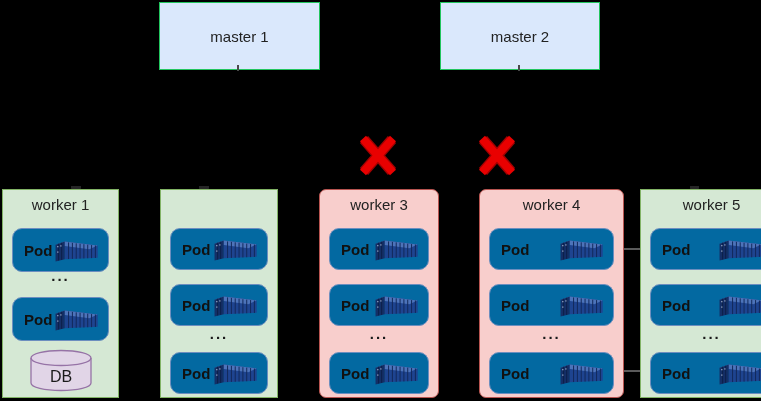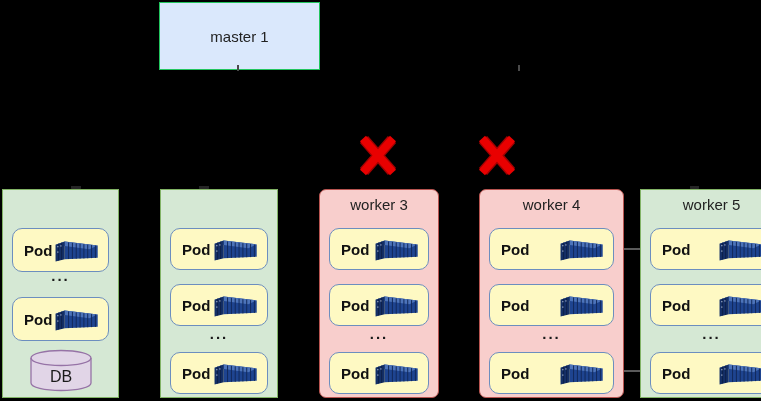--- a/index.html
+++ b/index.html
@@ -19,21 +19,21 @@
   .w-healthy{background:#d5e8d4;border-color:#82b366;}
   .w-failed{background:#f8cecc;border-color:#b85450;border-radius:7px;}
   .w1{left:2px;width:115px;}
   .w2{left:160px;width:116px;}
   .w3{left:319px;width:118px;}
   .w4{left:479px;width:118px;padding-left:25px;}
   .w5{left:640px;width:117px;padding-left:24px;}
   .worker-label{position:absolute;top:6px;left:0;right:0;text-align:center;font-size:15px;color:#222;}
   
   .pod{
-    position:absolute;left:9px;right:9px;height:42px;background:#fef9c3;border:1px solid #6c8ebf;
+    position:absolute;left:9px;right:9px;height:42px;background:#0369a1;border:1px solid #6c8ebf;
     border-radius:10px;display:flex;align-items:center;justify-content:space-between;
     padding:0 8px 0 11px;box-sizing:border-box;
   }
   .pod-tall{height:44px;}
   .pod-label{font-weight:bold;font-size:15px;color:#111;}
   .cont-icon{width:46px;height:28px;display:block;}
   .dots{
     position:absolute;left:0;right:0;text-align:center;font-size:15px;font-weight:bold;
     color:#1a1a1a;letter-spacing:2px;line-height:16px;
   }
@@ -90,20 +90,23 @@
       </g>
     </symbol>
   </defs>
 </svg>
 
 <div class="canvas">
 
   <div class="master m1">
     <span>master 1</span>
   </div>
+  <div class="master m2">
+    <span>master 2</span>
+  </div>
 
   <div class="stub stub-m1"></div>
   <div class="stub stub-m2"></div>
   <div class="tip tip-w1"></div>
   <div class="tip tip-w2"></div>
   <div class="tip tip-w5"></div>
   <div class="link link-1"></div>
   <div class="link link-2"></div>
 
   <svg class="xmark x1" viewBox="0 0 44 46">
@@ -113,20 +116,21 @@
     <line x1="37" y1="6.5" x2="7" y2="40.5" stroke="#e90000" stroke-width="8"></line>
   </svg>
   <svg class="xmark x2" viewBox="0 0 44 46">
     <line x1="8" y1="7.5" x2="36" y2="39.5" stroke="#a30000" stroke-width="11"></line>
     <line x1="36" y1="7.5" x2="8" y2="39.5" stroke="#a30000" stroke-width="11"></line>
     <line x1="7" y1="6.5" x2="37" y2="40.5" stroke="#e90000" stroke-width="8"></line>
     <line x1="37" y1="6.5" x2="7" y2="40.5" stroke="#e90000" stroke-width="8"></line>
   </svg>
 
   <div class="worker w-healthy w1">
+    <div class="worker-label">worker 1</div>
     <div class="pod pod-tall p-a">
       <span class="pod-label">Pod</span>
       <svg class="cont-icon" viewBox="0 0 60 36">
           <use href="#cont-sym"></use>
         </svg>
     </div>
     <div class="dots dots-w1">...</div>
     <div class="pod pod-tall p-b2">
       <span class="pod-label">Pod</span>
       <svg class="cont-icon" viewBox="0 0 60 36">

